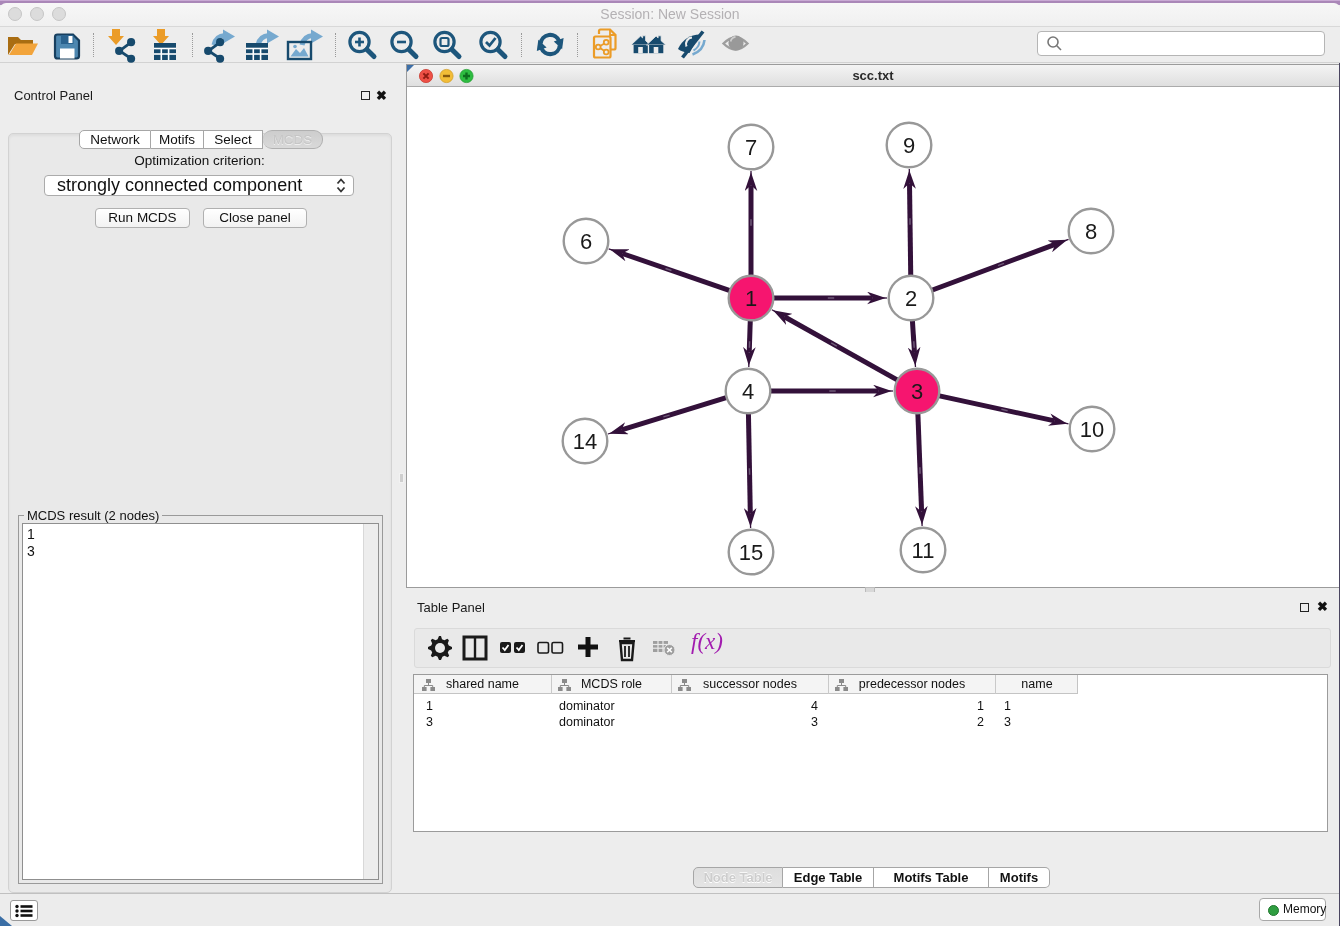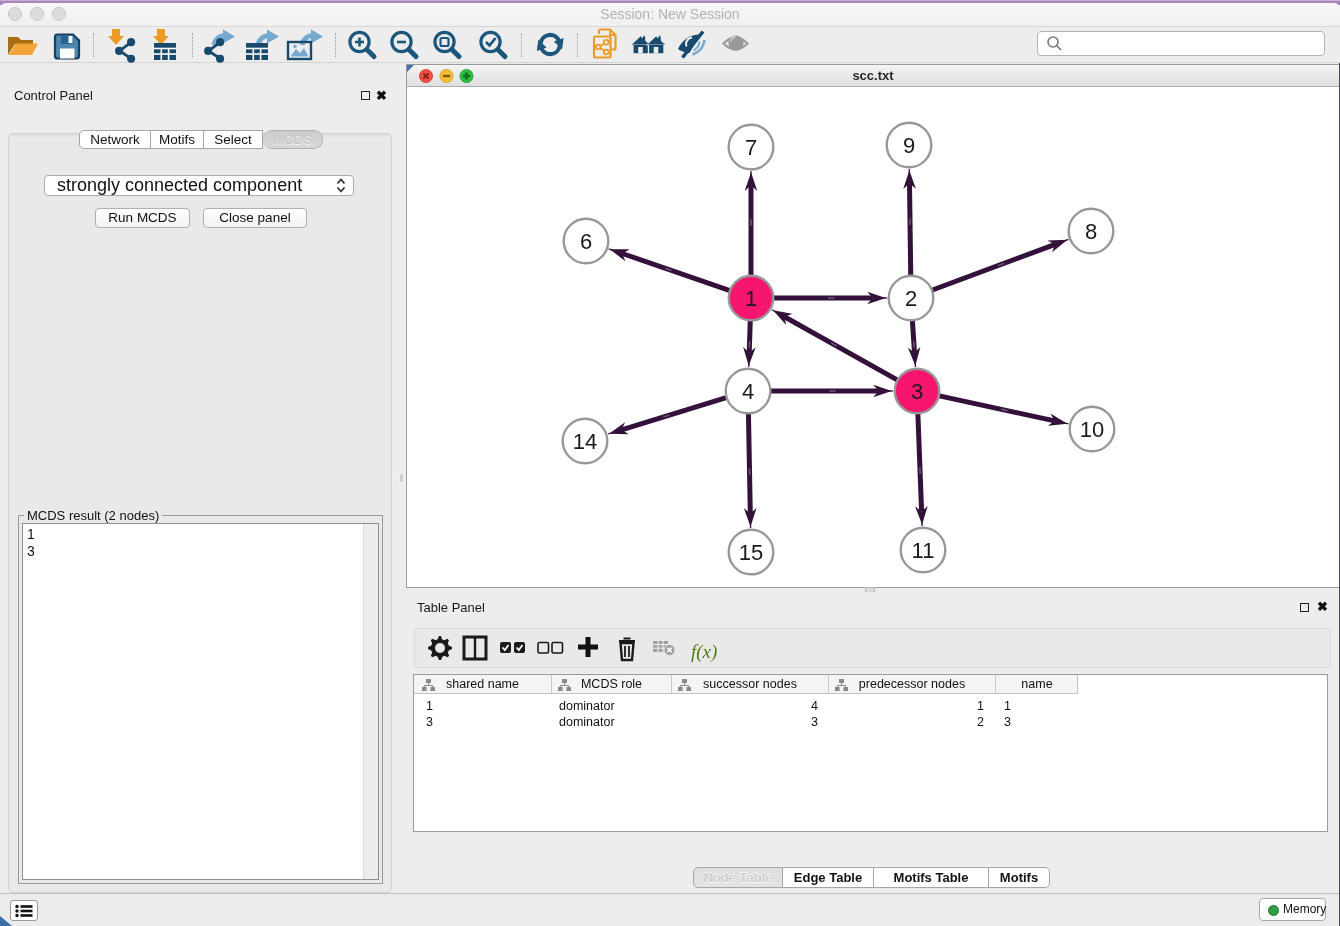--- a/index.html
+++ b/index.html
@@ -26,21 +26,21 @@
 #fslegend { position:absolute; left:24px; top:429px; background:#e9e9e9; padding:0 3px; font-size:13px; color:#111; }
 #fsinner { position:absolute; left:3px; top:7px; right:3px; bottom:3px; background:#fff; border:1px solid #8f8f8f; font-size:14px; color:#111; line-height:16.5px; padding:2px 0 0 4px; }
 #fsscroll { position:absolute; right:0px; top:0px; width:15px; height:100%; background:#ededed; border-left:1px solid #d8d8d8; }
 #netwin { left:406px; top:64px; width:934px; height:524px; border:1px solid #9b9b9b; background:#fff; }
 #nettitle { position:absolute; left:0; top:0; width:932px; height:22px; background:linear-gradient(#f4f4f4,#dfdfdf); border-bottom:1px solid #ababab;text-decoration:underline; }
 #nettitle .t { position:absolute; width:100%; text-align:center; top:3px; font-size:13px; font-weight:bold; color:#2a2a2a; }
 #canvas { position:absolute; left:0; top:22px; width:932px; height:500px; background:#fff; overflow:hidden; }
 #tpanel { left:406px; top:592px; width:934px; height:301px; background:#ededed; }
 #tpanel .hdr { position:absolute; left:11px; top:8px; font-size:13px; color:#1a1a1a; }
 #ttool { position:absolute; left:8px; top:36px; width:917px; height:40px; background:#e9e9e9; border:1px solid #dadada; border-radius:3px; }
-#fx { position:absolute; left:276px; top:12px; font-family:"Liberation Serif",serif; font-style:italic; font-size:19px; color:#4d7c0f; }
+#fx { position:absolute; left:276px; top:0; font-family:"Liberation Serif",serif; font-style:italic; font-size:23px; color:#a21caf; }
 #ttable { position:absolute; left:7px; top:82px; width:915px; height:158px; background:#fff; border:1px solid #9b9b9b; }
 #thead { position:absolute; left:0; top:0; width:664px; height:19px; background:#f4f4f4; border-bottom:1px solid #c4c4c4; border-right:1px solid #c4c4c4; font-size:12.5px; color:#111; }
 .th { position:absolute; top:0; height:19px; border-right:1px solid #c9c9c9; text-align:center; line-height:19px; }
 .tri { position:absolute; top:4px; }
 .td { position:absolute; font-size:12.5px; color:#111; height:16px; line-height:16px; }
 .btabs { position:absolute; left:287px; top:275px; display:flex; font-size:13px; font-weight:bold;border-radius:9px; }
 .btab { border:1px solid #a6a6a6; border-left:none; background:#fff; color:#111; text-align:center; line-height:19px; height:21px; }
 #status { left:0; top:893px; width:1340px; height:33px; background:#ececec; border-top:1px solid #c0c0c0; }
 #listbtn { position:absolute; left:10px; top:6px; width:28px; height:21px; background:#fff; border:1px solid #9a9a9a; border-radius:3px; }
 #membtn { position:absolute; left:1259px; top:4px; width:67px; height:23px; background:#fff; border:1px solid #a8a8a8; border-radius:4px; font-size:12px; color:#111; line-height:21px; text-align:left; padding-left:23px; }
@@ -208,20 +208,21 @@
   <div class="hdr">Control Panel</div>
   <div class="flo" style="left:361px;top:12px"></div>
   <div class="clo" style="left:376px;top:9px">✖</div>
   <div id="cbox"></div>
   <div class="tabs" style="left:79px;top:35px">
     <div class="tab first" style="width:72px">Network</div>
     <div class="tab" style="width:53px">Motifs</div>
     <div class="tab" style="width:59px">Select</div>
     <div class="tab sel" style="width:60px">MCDS</div>
   </div>
+  <div id="optlab">Optimization criterion:</div>
   <div id="combo">strongly connected component
     <svg width="14" height="17" style="position:absolute;right:5px;top:1px">
         <path d="M3.5,6.5 L7,2.5 L10.5,6.5 M3.5,10.5 L7,14.5 L10.5,10.5" fill="none" stroke="#333" stroke-width="1.8"></path>
       </svg>
   </div>
   <div class="btn" style="left:95px;top:129px;width:95px">Run MCDS</div>
   <div class="btn" style="left:203px;top:129px;width:104px">Close panel</div>
   <div id="fieldset">
       <div id="fsinner">1<br>3<div id="fsscroll"></div></div>
     </div>

